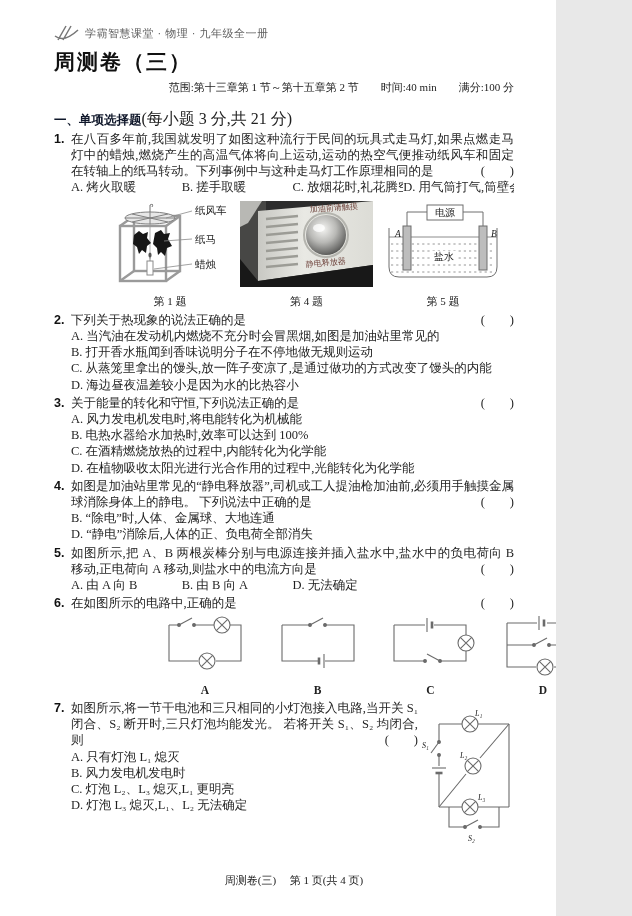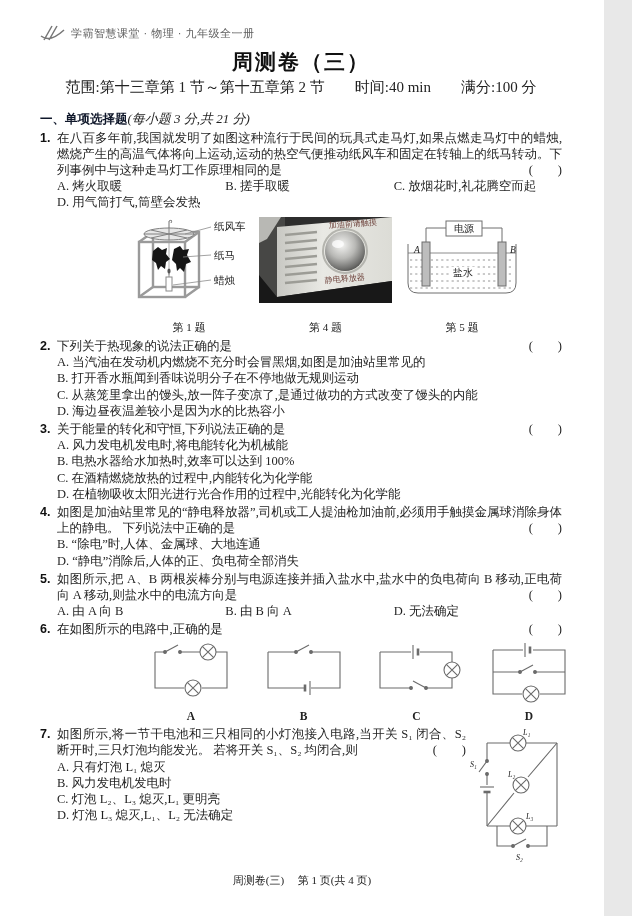--- a/index.html
+++ b/index.html
@@ -1,53 +1,53 @@
 <!DOCTYPE html>
 <html><head>
 <meta charset="utf-8">
 <style>
   html,body{margin:0;padding:0;background:#e8e8e8;}
   .sheet{
-    position:relative;width:604px;height:916px;background:#ffffff;
+    position:relative;width:556px;height:916px;background:#ffffff;
     font-family:"Liberation Serif","DejaVu Serif",serif;
     color:#1f1f1f;font-size:12.5px;line-height:16.2px;overflow:hidden;
-    box-sizing:border-box;padding:24px 42px 0 40px;
+    box-sizing:border-box;padding:24px 42px 0 54px;
   }
   
   .hdr{display:flex;align-items:center;gap:5px;color:#5f5f5f;
        font-family:"Liberation Sans","DejaVu Sans",sans-serif;font-size:11px;letter-spacing:.5px;}
   .hdr svg{display:block;}
   
-  .title{text-align:center;font-family:"Liberation Sans","DejaVu Sans",sans-serif;
+  .title{font-family:"Liberation Sans","DejaVu Sans",sans-serif;
          font-weight:bold;font-size:21px;letter-spacing:2px;margin-top:12px;color:#111;}
-  .subtitle{text-align:center;font-size:15px;margin-top:9px;color:#222;white-space:pre;}
+  .subtitle{text-align:right;font-size:11px;margin-top:9px;color:#222;white-space:pre;}
   
   .section{margin-top:16px;}
   .sec-label{font-family:"Liberation Sans","DejaVu Sans",sans-serif;font-weight:bold;color:#0f172a;}
-  .sec-note{font-size:13px;font-style:italic;}
+  .sec-note{font-size:16px;}
   
   .q{position:relative;padding-left:17px;margin-top:2px;}
   .qnum{position:absolute;left:0;top:0;font-family:"Liberation Sans","DejaVu Sans",sans-serif;font-weight:bold;color:#111;}
   .stem{position:relative;text-align:justify;}
   .bracket{position:absolute;right:0;bottom:0;white-space:pre;}
   .opt{white-space:nowrap;overflow:hidden;}
-  .opts2{display:grid;grid-template-columns:1fr 1fr 1fr;}
-  
-  .figrow{display:flex;justify-content:flex-end;width:446px;margin:6px 0 3px 46px;}
+  .opts2{display:grid;grid-template-columns:1fr 1fr 1fr 1fr;}
+  
+  .figrow{display:flex;justify-content:flex-start;width:446px;margin:6px 0 3px 46px;}
   .figbox{text-align:center;}
-  .figcap{font-size:11px;margin-top:12px;color:#222;}
+  .figcap{font-size:11px;margin-top:1px;color:#222;}
   
   .circrow{display:flex;justify-content:space-between;width:430px;margin:4px 0 2px 88px;}
   .circbox{text-align:center;}
   .circlab{font-size:11.5px;font-weight:bold;margin-top:0;color:#222;}
   
   .q7stem{margin-right:96px;}
-  .q7fig{position:absolute;right:-12px;top:3px;}
-  
-  .footer{position:absolute;left:0;bottom:28px;width:100%;text-align:center;
+  .q7fig{position:absolute;right:-12px;top:10px;}
+  
+  .footer{position:absolute;left:16px;bottom:28px;width:100%;text-align:center;
           font-size:11px;color:#222;white-space:pre;}
   svg text{font-family:"Liberation Serif","DejaVu Serif",serif;}
 </style>
 </head>
 <body>
 
 <div class="sheet">
 
   <div class="hdr">
     <svg width="26" height="18" viewBox="0 0 26 18">

